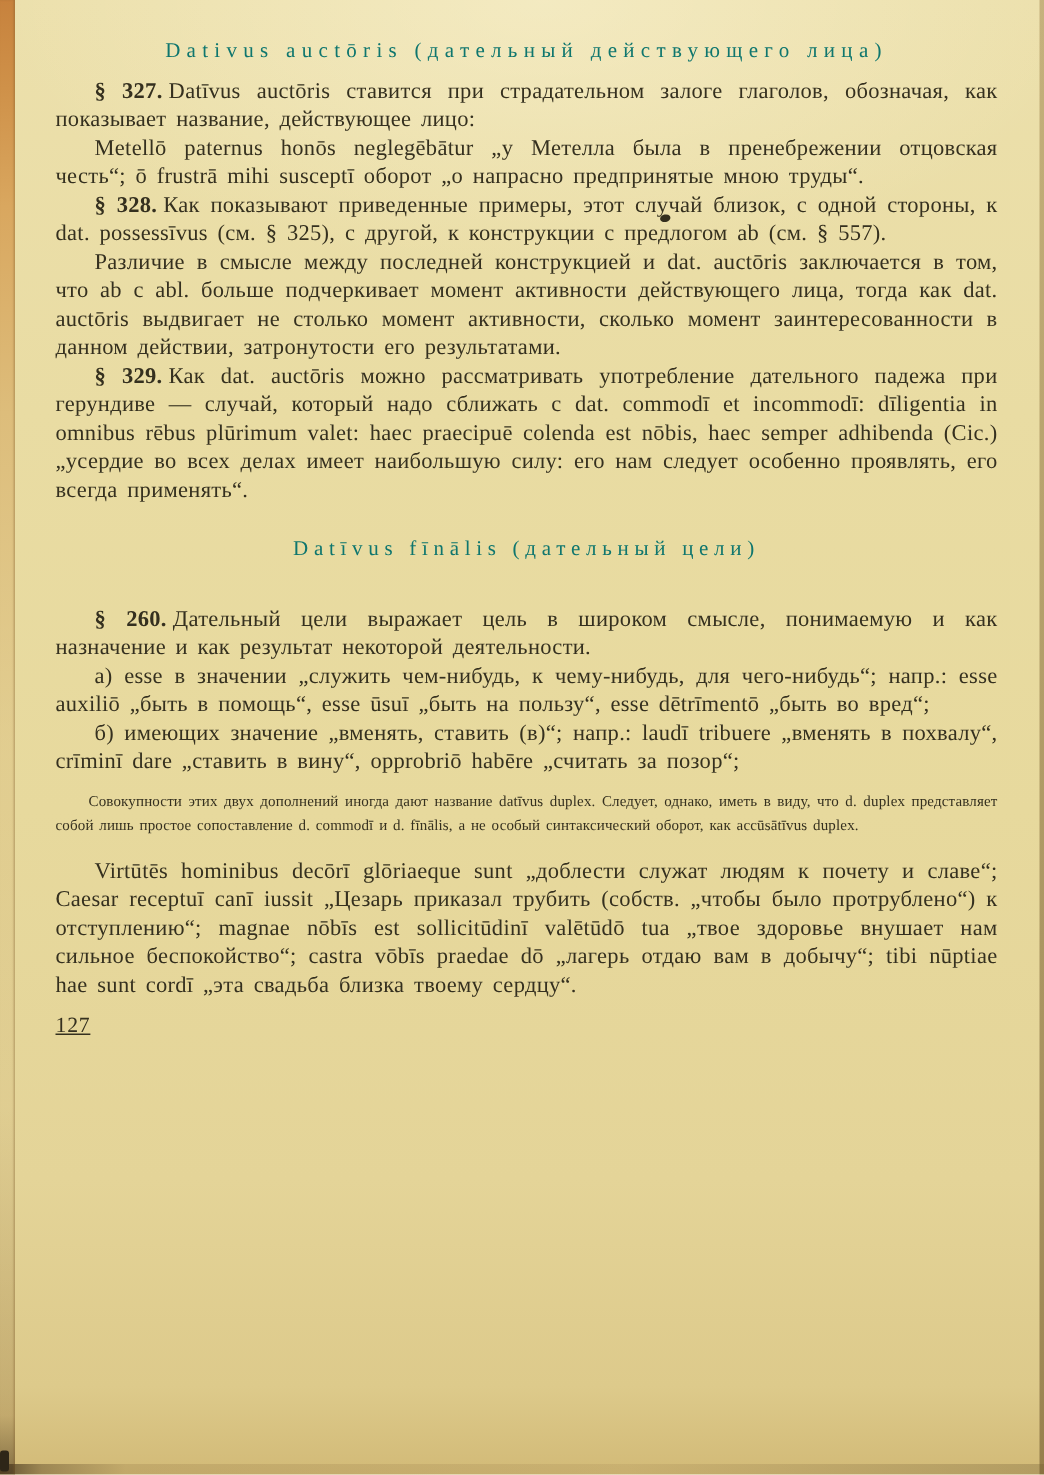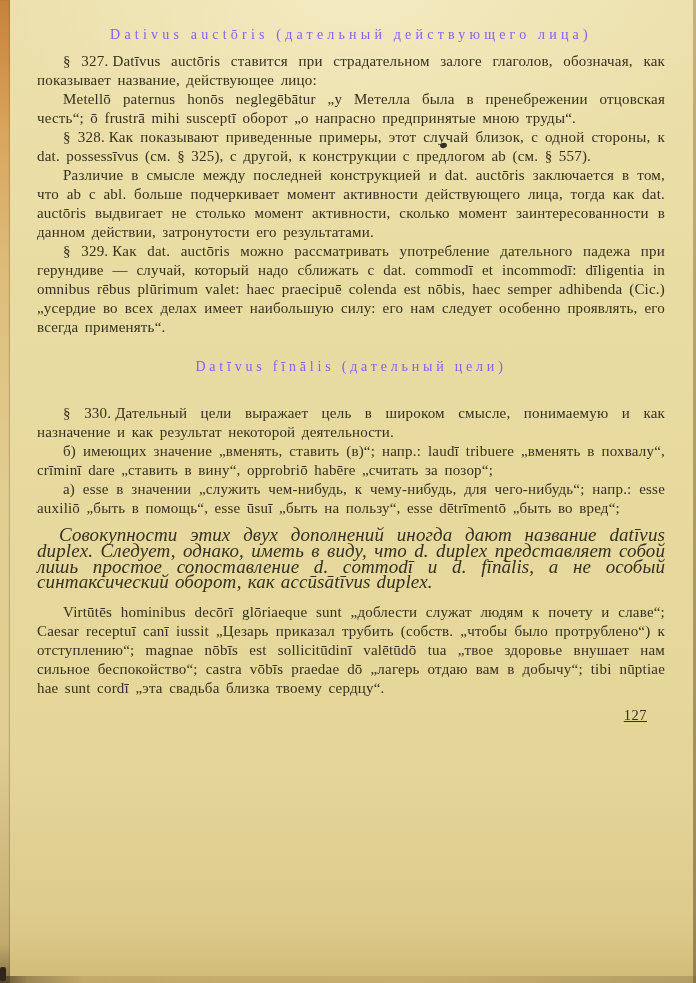--- a/index.html
+++ b/index.html
@@ -36,38 +36,38 @@
   }
   .speck{
     position:absolute;left:440px;top:143px;width:7px;height:5px;z-index:2;
     background:#241f12;border-radius:50%;transform:rotate(-14deg);opacity:.92;
   }
   .text-block{
     position:absolute;left:37px;right:31px;top:27px;z-index:1;
   }
   h2{
     font-size:14px;font-weight:normal;text-align:center;
-    letter-spacing:4.2px;margin:0;color:#8b5cf6;white-space:nowrap;
+    letter-spacing:4.2px;margin:0;color:#0f766e;white-space:nowrap;
   }
   h2.second{margin:22px 0 29px 0;letter-spacing:3.8px;}
   .para{
     margin:0;font-size:15px;line-height:19px;text-align:justify;
     text-indent:26px;word-spacing:2.5px;letter-spacing:0.2px;
   }
   .para.first{margin-top:9px;}
-  .mark{font-weight:normal;margin-top:36px;}
+  .mark{font-weight:bold;margin-top:36px;}
   .mark:not(:empty){margin-right:4px;}
   .cite{}
   .note{
-    margin:9px 0 0 0;font-size:19px;line-height:15.8px;text-align:justify;
-    text-indent:22px;word-spacing:1.2px;letter-spacing:0.1px;font-style:italic;
+    margin:9px 0 0 0;font-size:10px;line-height:15.8px;text-align:justify;
+    text-indent:22px;word-spacing:1.2px;letter-spacing:0.1px;
   }
   .examples{margin-top:13px;}
   .page-number{
-    text-align:right;margin:9px 18px 0 0;font-size:14.5px;letter-spacing:0.5px;text-decoration:underline;
+    text-align:left;margin:9px 18px 0 0;font-size:14.5px;letter-spacing:0.5px;text-decoration:underline;
   }
 </style>
 </head>
 <body>
 
 <div class="edge-left"></div>
 <div class="edge-right"></div>
 <div class="edge-bottom"></div>
 <div class="corner-notch"></div>
 <div class="speck"></div>
@@ -81,26 +81,26 @@
   <p class="para"><span class="mark"></span><span>Metellō paternus honōs neglegēbātur „у Метелла была в пренебрежении отцовская честь“; ō frustrā mihi susceptī оборот „о напрасно предпринятые мною труды“.</span></p>
 
   <p class="para"><span class="mark">§ 328.</span><span>Как показывают приведенные примеры, этот случай близок, с одной стороны, к dat. possessīvus (см. § 325), с другой, к конструкции с предлогом ab (см. § 557).</span></p>
 
   <p class="para"><span class="mark"></span><span>Различие в смысле между последней конструкцией и dat. auctōris заключается в том, что ab с abl. больше подчеркивает момент активности действующего лица, тогда как dat. auctōris выдвигает не столько момент активности, сколько момент заинтересованности в данном действии, затронутости его результатами.</span></p>
 
   <p class="para"><span class="mark">§ 329.</span><span>Как dat. auctōris можно рассматривать употребление дательного падежа при герундиве — случай, который надо сближать с dat. commodī et incommodī: dīligentia in omnibus rēbus plūrimum valet: haec praecipuē colenda est nōbis, haec semper adhibenda </span><span class="cite">(Cic.)</span><span> „усердие во всех делах имеет наибольшую силу: его нам следует особенно проявлять, его всегда применять“.</span></p>
 
   <h2 class="second">Datīvus fīnālis (дательный цели)</h2>
 
-  <p class="para"><span class="mark">§ 330.</span><span>Дательный цели выражает цель в широком смысле, понимаемую и как назначение и как результат некоторой деятельности.</span></p>
+  <p class="para"><span class="mark">§ 260.</span><span>Дательный цели выражает цель в широком смысле, понимаемую и как назначение и как результат некоторой деятельности.</span></p>
 
 
+  <p class="para"><span class="mark"></span><span>а) esse в значении „служить чем-нибудь, к чему-нибудь, для чего-нибудь“; напр.: esse auxiliō „быть в помощь“, esse ūsuī „быть на пользу“, esse dētrīmentō „быть во вред“;</span></p>
+
   <p class="para"><span class="mark"></span><span>б) имеющих значение „вменять, ставить (в)“; напр.: laudī tribuere „вменять в похвалу“, crīminī dare „ставить в вину“, opprobriō habēre „считать за позор“;</span></p>
-
-  <p class="para"><span class="mark"></span><span>а) esse в значении „служить чем-нибудь, к чему-нибудь, для чего-нибудь“; напр.: esse auxiliō „быть в помощь“, esse ūsuī „быть на пользу“, esse dētrīmentō „быть во вред“;</span></p>
 
 
 
   <p class="note">Совокупности этих двух дополнений иногда дают название datīvus duplex. Следует, однако, иметь в виду, что d. duplex представляет собой лишь простое сопоставление d. commodī и d. fīnālis, а не особый синтаксический оборот, как accūsātīvus duplex.</p>
 
   <p class="para examples">Virtūtēs hominibus decōrī glōriaeque sunt „доблести служат людям к почету и славе“; Caesar receptuī canī iussit „Цезарь приказал трубить (собств. „чтобы было протрублено“) к отступлению“; magnae nōbīs est sollicitūdinī valētūdō tua „твое здоровье внушает нам сильное беспокойство“; castra vōbīs praedae dō „лагерь отдаю вам в добычу“; tibi nūptiae hae sunt cordī „эта свадьба близка твоему сердцу“.</p>
 
   <div class="page-number">127</div>
 
 </div>

